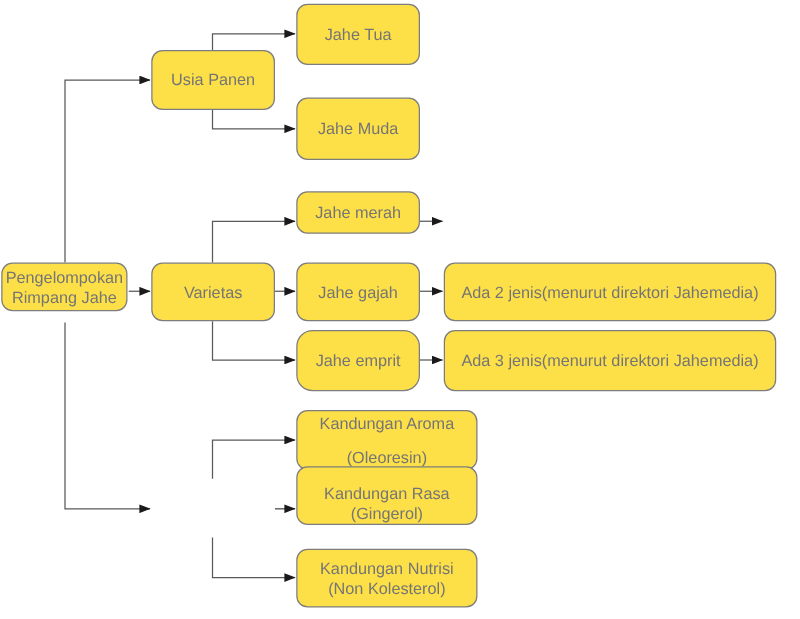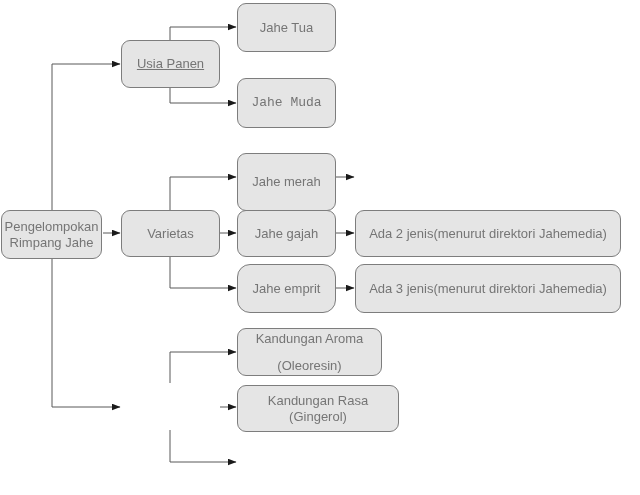--- a/index.html
+++ b/index.html
@@ -9,48 +9,48 @@
     height: 495px;
     background: var(--bg, #ffffff);
     font-family: "Liberation Sans", sans-serif;
     overflow: hidden;
   }
   svg.wires { position: absolute; left: 0; top: 0; width: 640px; height: 495px; }
   .wire { fill: none; stroke: var(--line, #595959); stroke-width: 1; marker-end: url(#arrowhead); }
   .node {
     position: absolute;
     box-sizing: border-box;
-    background: #e5e5e5;
+    background: #fde047;
     border: 1px solid var(--border, #7d7d7d);
     border-radius: 9px;
     display: flex;
     flex-direction: column;
     align-items: center;
     justify-content: center;
     text-align: center;
     font-size: 13px;
     line-height: 16px;
     color: var(--text, #757575);
   }
   .node span { display: block; }
   
-  .n-root        { left: 1px;   top: 210px; width: 101px; height: 49px; }
-  .n-usia-panen  { left: 121px; top: 40px;  width: 99px;  height: 48px; text-decoration: underline; }
+  .n-root        { left: 1px;   top: 210px; width: 101px; height: 39px; }
+  .n-usia-panen  { left: 121px; top: 40px;  width: 99px;  height: 48px; }
   .n-varietas    { left: 121px; top: 210px; width: 99px;  height: 47px; }
   .n-kandungan   { left: 121px; top: 383px; width: 99px;  height: 47px; }
   .n-jahe-tua    { left: 237px; top: 3px;   width: 99px;  height: 49px; }
-  .n-jahe-muda   { left: 237px; top: 78px;  width: 99px;  height: 50px; font-family: Liberation Mono, monospace; }
-  .n-jahe-merah  { left: 237px; top: 153px; width: 99px;  height: 58px; }
+  .n-jahe-muda   { left: 237px; top: 78px;  width: 99px;  height: 50px; }
+  .n-jahe-merah  { left: 237px; top: 153px; width: 99px;  height: 34px; }
   .n-jahe-gajah  { left: 237px; top: 210px; width: 99px;  height: 47px; }
   .n-jahe-emprit { left: 237px; top: 264px; width: 99px;  height: 49px; border-radius: 13px; }
   .n-ada-4       { left: 355px; top: 153px; width: 266px; height: 49px; }
   .n-ada-2       { left: 355px; top: 210px; width: 266px; height: 47px; }
   .n-ada-3       { left: 355px; top: 264px; width: 266px; height: 49px; }
   .n-aroma       { left: 237px; top: 328px; width: 145px; height: 48px; gap: 11px; }
-  .n-rasa        { left: 237px; top: 385px; width: 162px; height: 47px; }
+  .n-rasa        { left: 237px; top: 373px; width: 145px; height: 47px; justify-content: flex-end; }
   .n-nutrisi     { left: 237px; top: 439px; width: 145px; height: 47px; }
 </style>
 </head>
 <body>
 
 <div class="canvas">
 
   <svg class="wires" viewBox="0 0 640 495" xmlns="http://www.w3.org/2000/svg">
     <defs>
       <marker id="arrowhead" markerWidth="9" markerHeight="7" refX="8.5" refY="3.5" orient="auto" markerUnits="userSpaceOnUse">
@@ -108,14 +108,18 @@
   </div>
 
   <div class="node n-aroma">
     <span>Kandungan Aroma</span>
     <span>(Oleoresin)</span>
   </div>
   <div class="node n-rasa">
     <span>Kandungan Rasa</span>
     <span>(Gingerol)</span>
   </div>
+  <div class="node n-nutrisi">
+    <span>Kandungan Nutrisi</span>
+    <span>(Non Kolesterol)</span>
+  </div>
 
 </div>
 
 </body></html>

